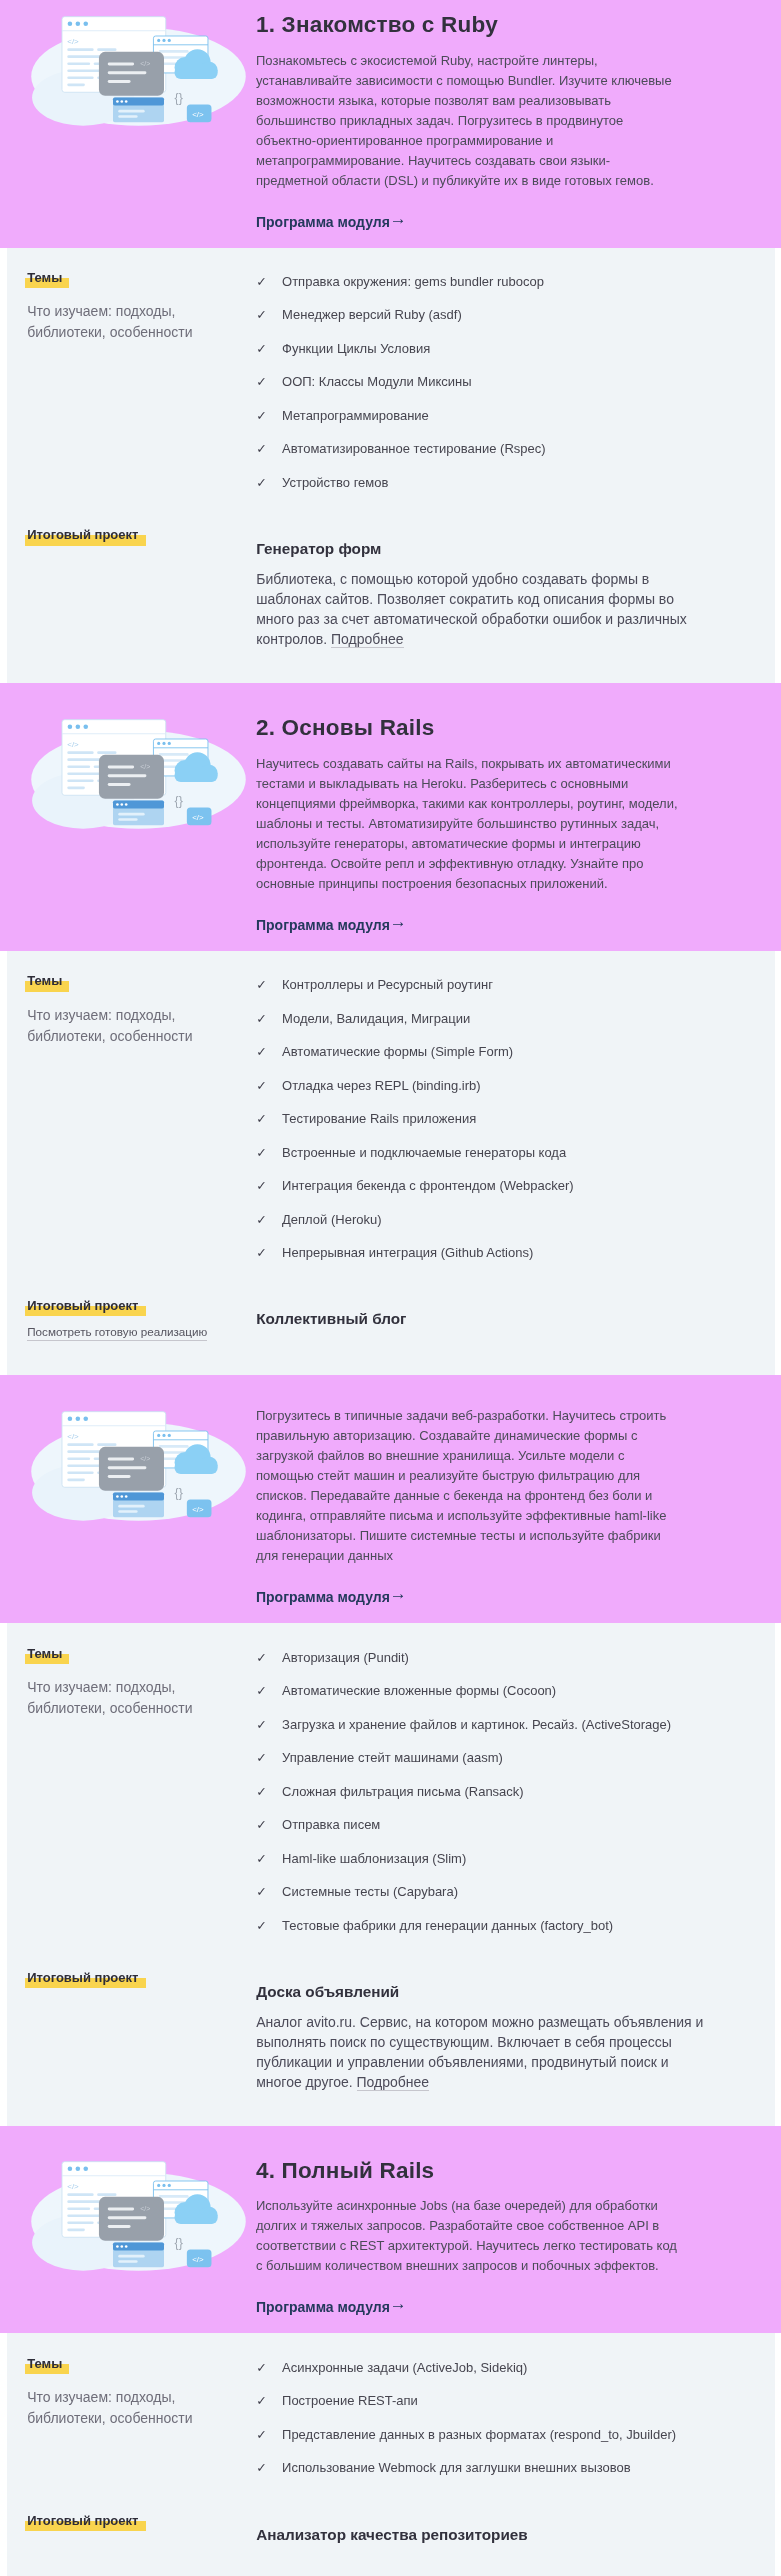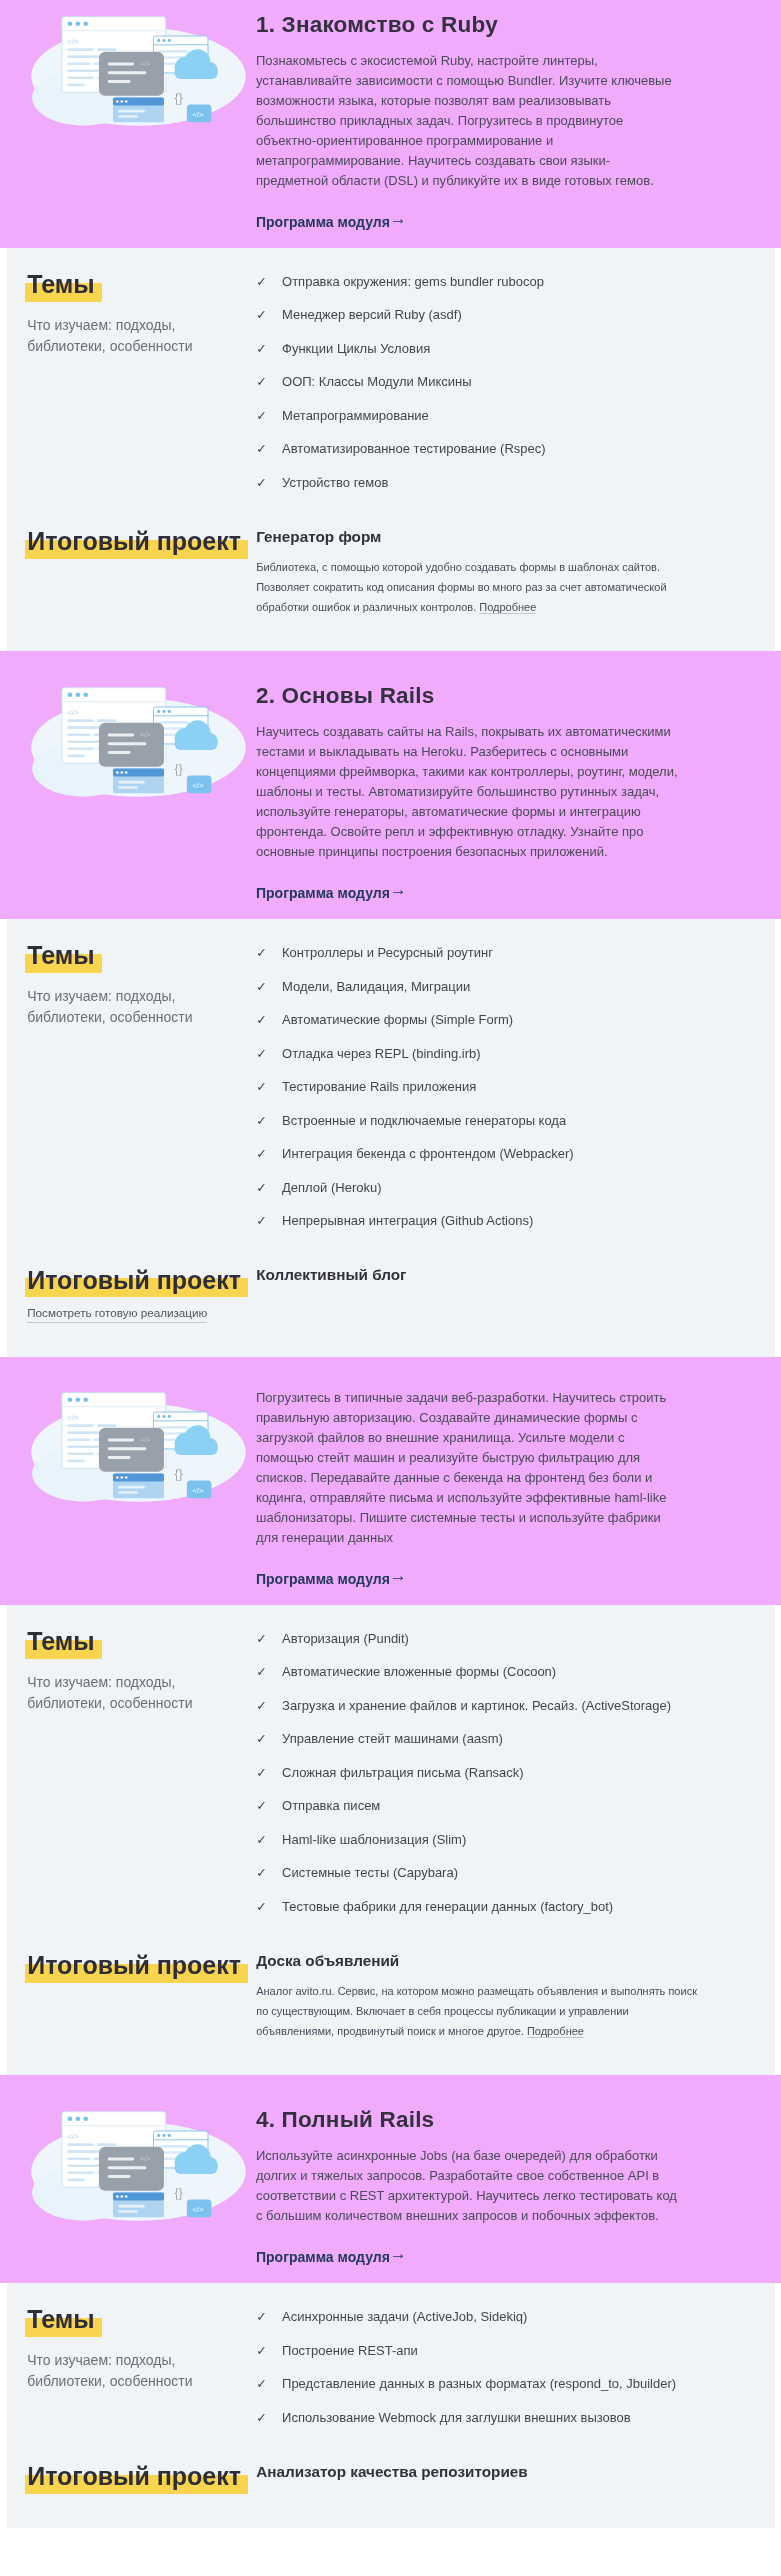--- a/index.html
+++ b/index.html
@@ -20,43 +20,43 @@
     letter-spacing:0.2px;line-height:1.25;
   }
   .desc{font-size:13px;line-height:20px;max-width:422px;margin:0;color:#4c4b59}
   .program{
     display:inline-flex;align-items:flex-end;margin-top:19px;
     font-size:14px;font-weight:700;color:#24395c;text-decoration:none;cursor:pointer;
   }
   .program .arr{font-size:17px;font-weight:400;transform:translateY(-0.9px)}
 
   .hl{
-    display:inline-block;font-size:25px;font-weight:700;color:#2e2d38;margin:0;
+    display:inline-block;font-size:13px;font-weight:700;color:#2e2d38;margin:0;
     line-height:1.2;
     background:linear-gradient(transparent 42%, #f9d44e 42%);
     padding:0 7.2px 2.7px 1.8px;margin-left:-1.8px;
   }
   .sub{font-size:14px;color:#6e6d79;line-height:1.5;max-width:193px;margin:13px 0 0}
 
   .topics{list-style:none;margin:2.7px 0 0;padding:0}
   .topic{
     display:flex;align-items:flex-start;gap:15.3px;
     font-size:13px;line-height:20px;color:#46454f;margin-bottom:13.5px;
   }
   .chk{color:#3e3d49;font-size:12.6px;line-height:20px}
 
   .proj-label-cell{margin-top:20px}
-  .proj-body-cell{margin-top:20px}
+  .proj-body-cell{margin-top:32px}
   .impl{
     display:inline-block;margin-top:8px;font-size:11.7px;color:#55545f;
     text-decoration:none;border-bottom:0.9px solid #c6c6cd;cursor:pointer;line-height:1.4;
   }
   .impl:empty{display:none}
   .proj-title{font-size:15.3px;font-weight:700;color:#32313d;margin:1.8px 0 10.8px}
-  .proj-desc{font-size:11px;line-height:20px;max-width:449px;margin:0;color:#4c4b59}
+  .proj-desc{font-size:14px;line-height:20px;max-width:449px;margin:0;color:#4c4b59}
   .proj-desc:empty{display:none}
   .more{
     color:#4c4b59;text-decoration:none;border-bottom:0.9px solid #c6c6cd;cursor:pointer;
   }
   .more:empty{display:none}
 </style>
 </head>
 <body>
 
 <svg width="0" height="0" style="position:absolute" aria-hidden="true">

